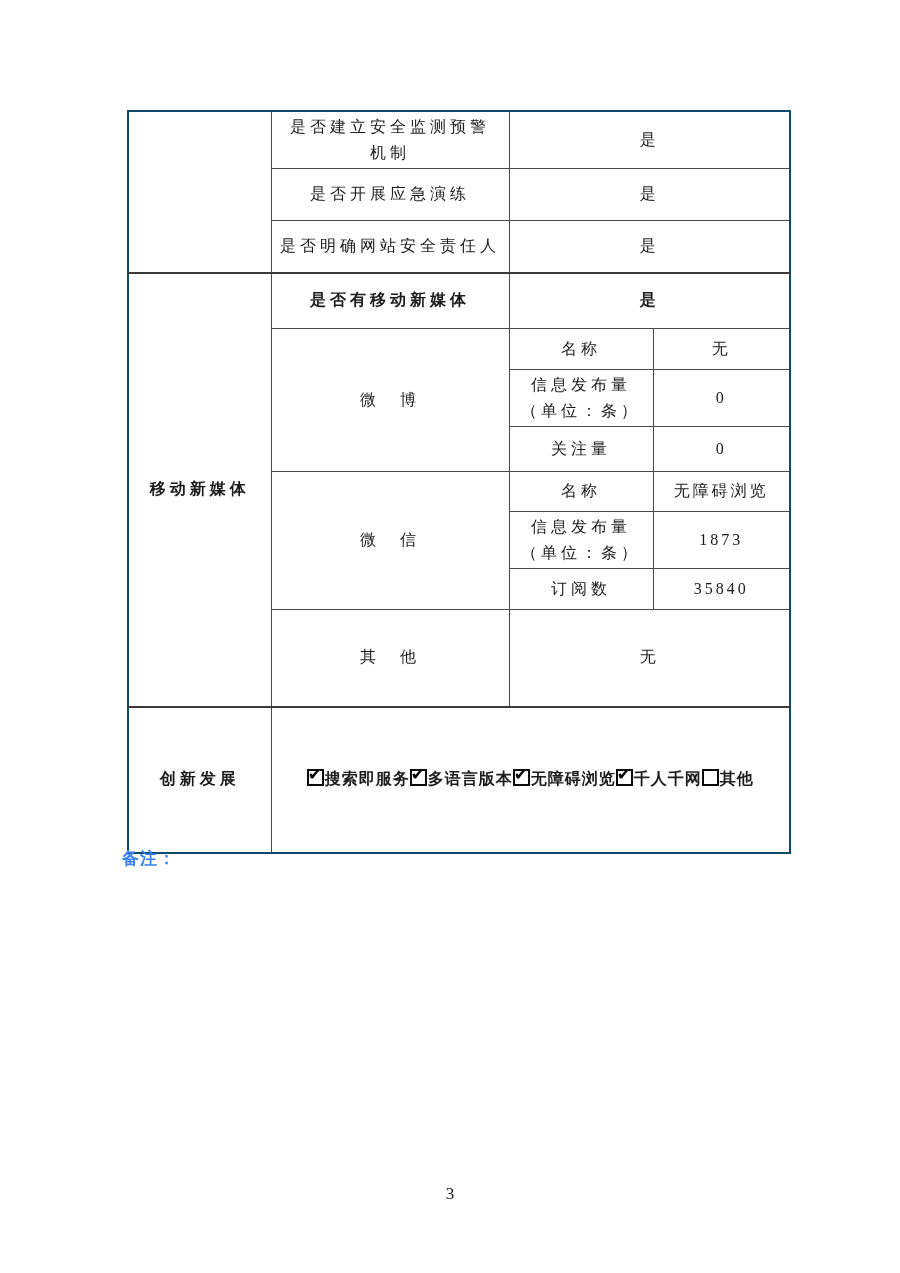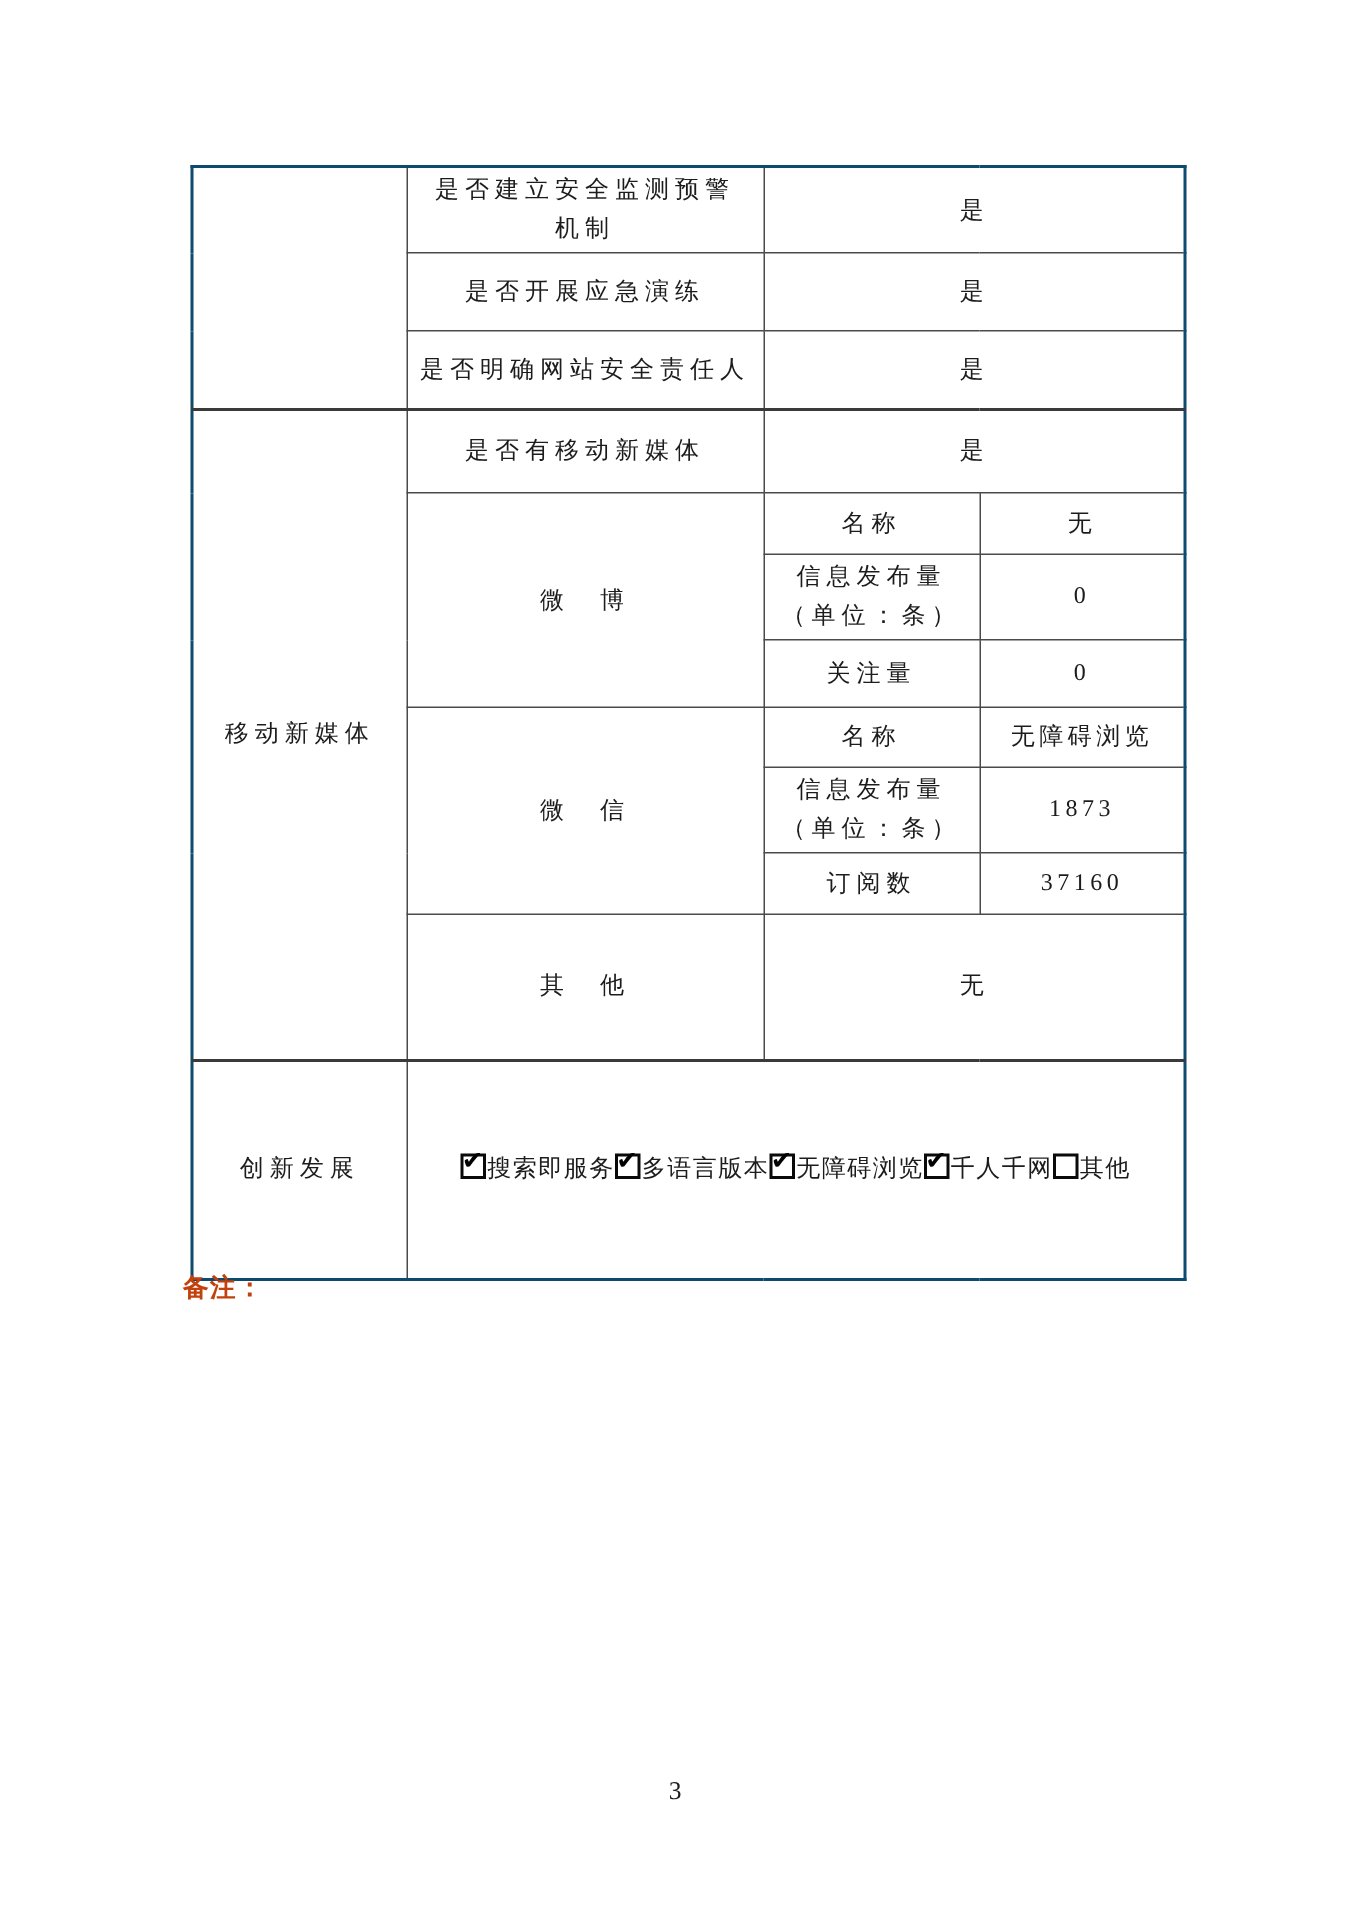--- a/index.html
+++ b/index.html
@@ -31,20 +31,21 @@
   table.report-table td {
     border: 1px solid #4a4a4a;
     text-align: center;
     vertical-align: middle;
     font-size: 16px;
     padding: 2px 4px;
     overflow: hidden;
   }
   tr.sec > td {
     border-top: 2px solid #3a3a3a;
+    font-weight: bold;
   }
   .lbl, .seclbl {
     letter-spacing: 4px;
   }
   .val {
     letter-spacing: 3px;
   }
   .pre {
     white-space: pre-line;
     line-height: 26px;
@@ -87,21 +88,21 @@
     font-family: "DejaVu Sans", sans-serif;
   }
   .remark {
     position: absolute;
     left: 122px;
     top: 847px;
     font-family: "Liberation Sans", sans-serif;
     font-weight: bold;
     font-size: 17px;
     letter-spacing: 1px;
-    color: #c2410c;
+    color: #3b82f6;
   }
   .pagenum {
     position: absolute;
     left: 0;
     top: 1184px;
     width: 100%;
     text-align: center;
     font-size: 17px;
     color: #1c1c1c;
   }
@@ -160,21 +161,21 @@
         <td class="lbl">名称</td>
         <td class="val">无障碍浏览</td>
       </tr>
       <tr class="h55">
         <td class="lbl pre">信息发布量
 （单位：条）</td>
         <td class="val">1873</td>
       </tr>
       <tr class="h41">
         <td class="lbl">订阅数</td>
-        <td class="val">37160</td>
+        <td class="val">35840</td>
       </tr>
 
       <tr class="h97">
         <td class="lbl">其　他</td>
         <td class="val" colspan="2">无</td>
       </tr>
 
       <tr class="h152 sec">
         <td class="seclbl">创新发展</td>
         <td class="cbcell" colspan="3">

